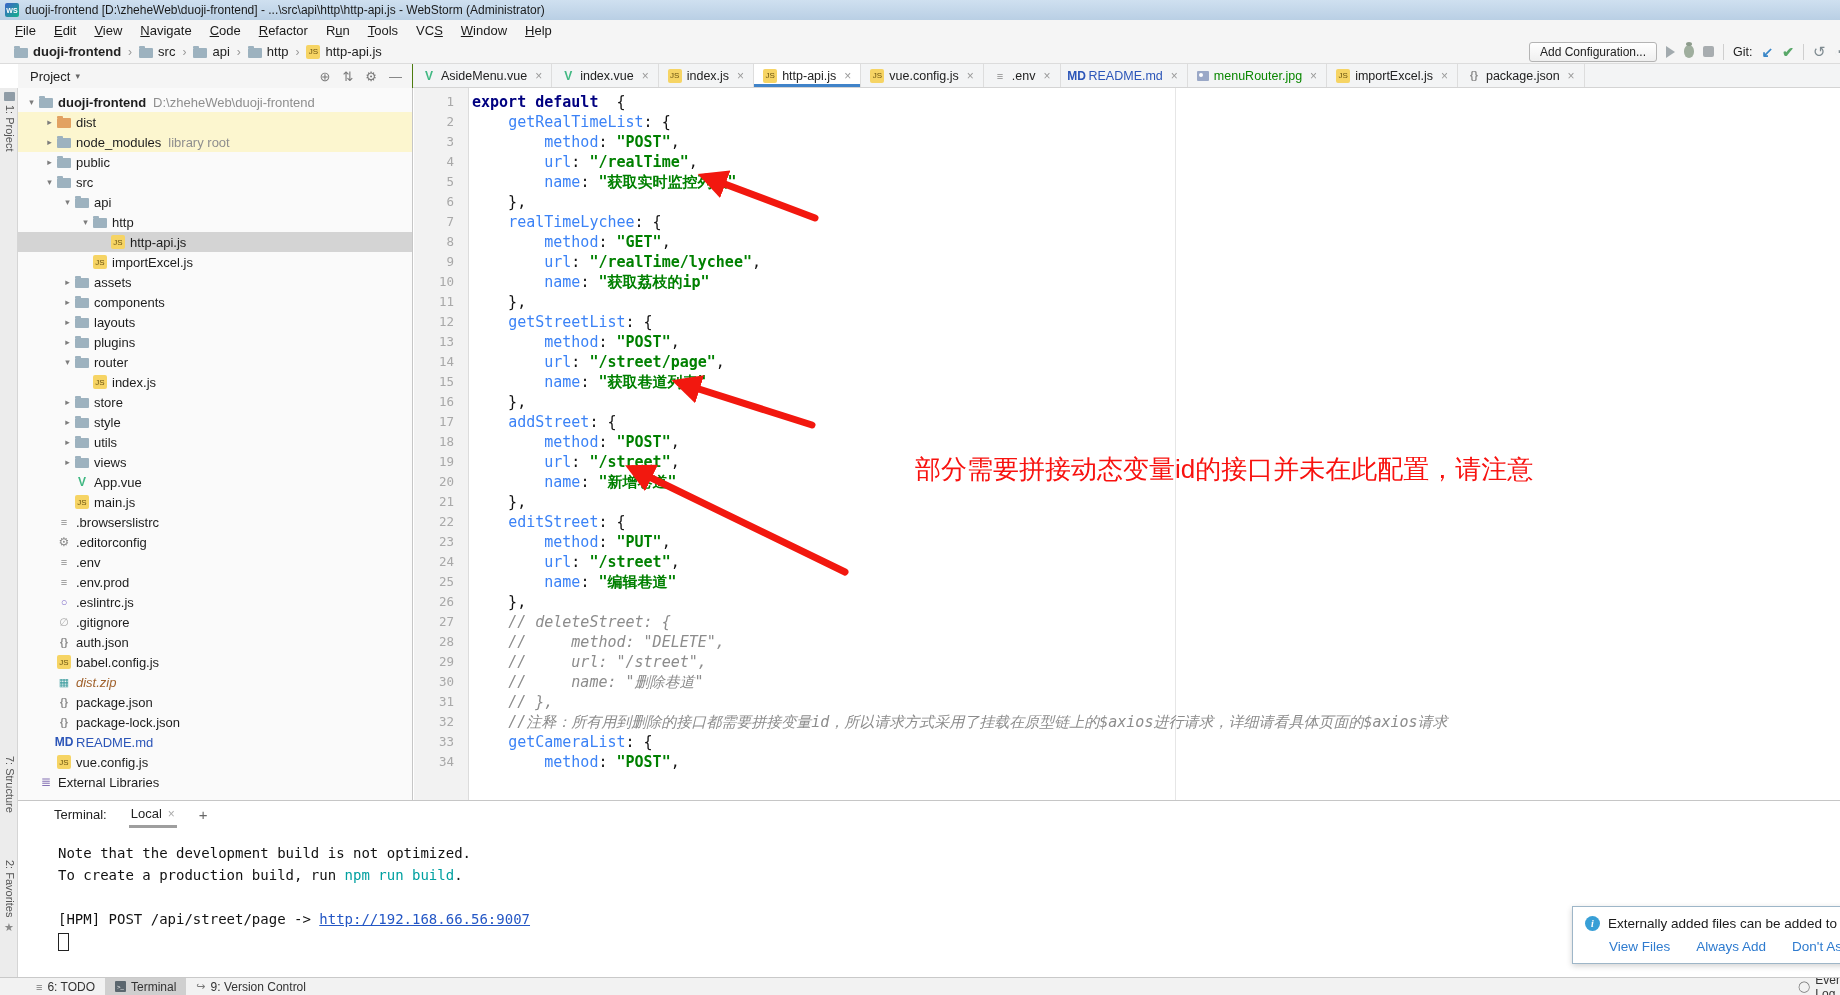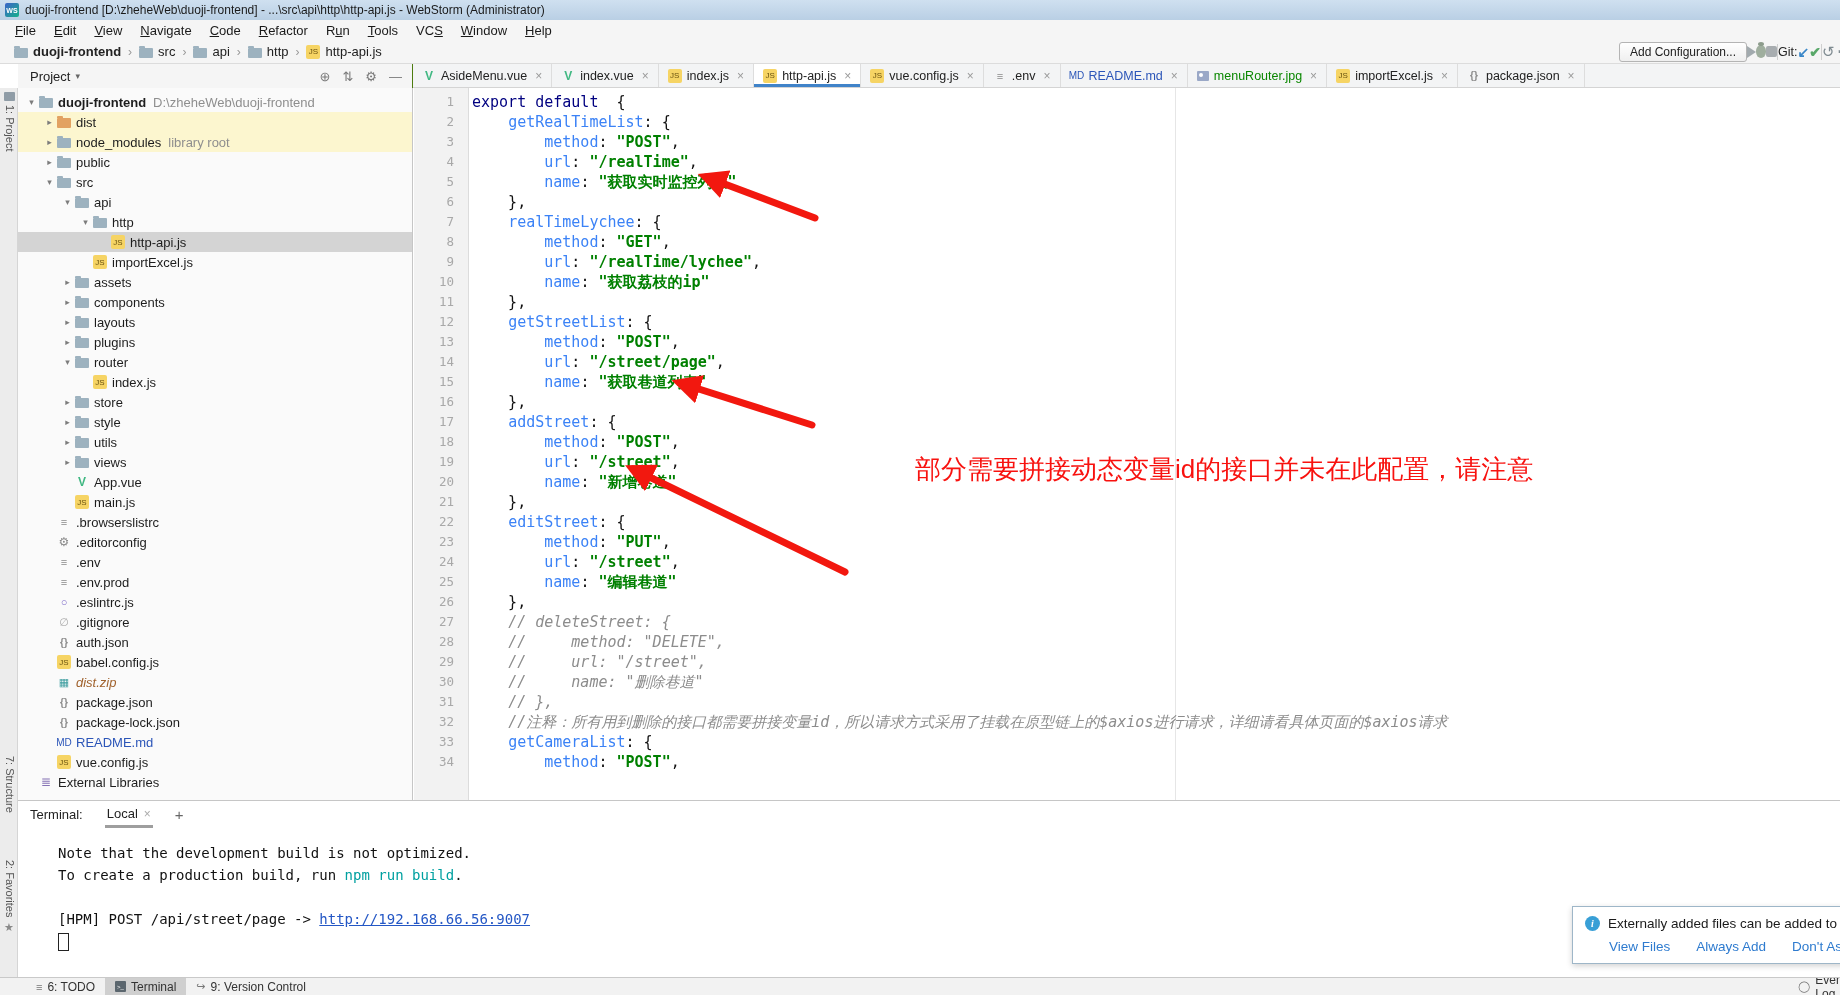--- a/index.html
+++ b/index.html
@@ -14,21 +14,21 @@
   
   #menubar{left:0;top:20px;width:1840px;height:20px;background:#f5f5f5;display:flex;align-items:center;padding-left:6px;font-size:13px;color:#1a1a1a}
   .menu-item{padding:1px 9px;cursor:default}
   .mn{text-decoration:underline}
 
   
   #toolbar{left:0;top:40px;width:1840px;height:24px;background:#f5f5f5;border-bottom:1px solid #dcdcdc;box-sizing:border-box}
   #crumbs{position:absolute;left:10px;top:0;height:23px;display:flex;align-items:center;font-size:13px;color:#222}
   .crumb{display:flex;align-items:center;gap:5px;padding:0 4px}
   .crumb-sep{color:#999;padding:0 3px;font-size:12px}
-  #tb-right{position:absolute;right:4px;top:0;height:23px;display:flex;align-items:center;}
+  #tb-right{position:absolute;right:4px;top:0;height:23px;display:flex;align-items:center;gap:9px}
   #addcfg{border:1px solid #b4b4b4;border-radius:3px;background:linear-gradient(#ffffff,#efefef);font-size:12px;padding:2px 10px;color:#222}
   .tb-sep{width:1px;height:16px;background:#cfcfcf}
   .run-tri{width:0;height:0;border-left:9px solid #a2aaae;border-top:6px solid transparent;border-bottom:6px solid transparent}
   .bug{width:10px;height:13px;background:#9fae9e;border-radius:5px/6px;position:relative}
   .bug:before{content:"";position:absolute;left:2px;top:-3px;width:6px;height:4px;border-radius:50%;background:#8d9c8c}
   .stop-sq{width:11px;height:11px;background:#a8adb0;border-radius:2px}
   .git-label{font-size:12.5px;color:#222}
   .ic-update{color:#3a87c8;font-size:14px;font-weight:bold}
   .ic-commit{color:#59a869;font-size:14px;font-weight:bold}
   .ic-history{color:#7f8b91;font-size:15px}
@@ -67,44 +67,44 @@
   .ic-folder-dist{width:14px;height:10px;background:#e2a262;border-radius:1px;position:relative;margin-top:2px}
   .ic-folder-dist:before{content:"";position:absolute;top:-2px;left:0;width:6px;height:2px;background:inherit;border-radius:1px 1px 0 0}
   .ic-js{width:14px;height:14px;border-radius:2px;background:#f6d464;color:#6b5310;font-size:8px;font-weight:normal}
   .ic-vue{color:#41b883;font-weight:bold;font-size:12px;width:14px}
   .ic-txt{color:#8a8a8a;font-size:11px;width:14px}
   .ic-gear{color:#8a8a8a;font-size:12px;width:14px}
   .ic-eslint{color:#7b68c8;font-weight:bold;font-size:11px;width:14px}
   .ic-ignored{color:#ababab;font-size:11px;width:14px}
   .ic-json{color:#8a8a8a;font-weight:bold;font-size:10px;width:14px}
   .ic-zip{color:#3f9ea0;font-size:11px;width:14px}
-  .ic-md{color:#2b55b8;font-weight:normal;font-size:10px;width:14px}
+  .ic-md{color:#2b55b8;font-weight:bold;font-size:12px;width:14px}
   .ic-img{width:12px;height:10px;background:#9aa8c7;border-radius:1px;position:relative}
   .ic-img:before{content:"";position:absolute;left:2px;top:2px;width:4px;height:4px;border-radius:50%;background:#fff}
   .ic-lib{color:#8673b5;font-size:12px;width:14px}
 
   
   #editor{left:414px;top:88px;width:1426px;height:712px;background:#fff;overflow:hidden}
   #gutter-bg{position:absolute;left:0;top:0;width:54px;height:712px;background:#f2f2f2;border-right:1px solid #dcdcdc}
   #gutter{position:absolute;left:0;top:4px;width:40px;text-align:right;font-family:"DejaVu Sans Mono",monospace;font-size:12.5px;color:#a8a8a8}
   #gutter div{height:20px;line-height:20px}
   #code{position:absolute;left:58px;top:4px;font-family:"DejaVu Sans Mono",monospace;font-size:15px;white-space:pre}
   #code .cl{height:20px;line-height:20px}
-  .tk-k{color:#000080;font-weight:normal}
+  .tk-k{color:#000080;font-weight:bold}
   .tk-p{color:#3b82f6}
   .tk-s{color:#008000;font-weight:bold}
   .tk-c{color:#8c8c8c;font-style:italic}
   .tk-d{color:#111}
   #margin-guide{position:absolute;left:761px;top:0;width:1px;height:712px;background:#e6e6e6}
   #annotation{position:absolute;font-size:26px;color:#f8120f;white-space:nowrap;font-family:"Liberation Sans",sans-serif}
   #arrows{position:absolute;left:0;top:0;pointer-events:none}
 
   
   #terminal{left:18px;top:800px;width:1822px;height:177px;background:#fff;border-top:1px solid #c6c6c6;box-sizing:border-box}
-  #term-hdr{height:27px;display:flex;align-items:center;padding-left:12px;font-size:13px;color:#222}
+  #term-hdr{height:27px;display:flex;align-items:center;padding-left:36px;font-size:13px;color:#222}
   #term-tab{margin-left:22px;padding:4px 2px;border-bottom:3px solid #9e9e9e;color:#222}
   #term-tab-close{color:#aaa;margin-left:6px;font-size:12px}
   #term-plus{margin-left:22px;color:#666;font-size:15px}
   #term-body{padding:14px 0 0 40px;font-family:"DejaVu Sans Mono",monospace;font-size:14px;color:#111}
   #term-body .tl{height:22px;line-height:22px;white-space:pre}
   .t-cy{color:#00a0a0}
   .t-lk{color:#2457c5;text-decoration:underline}
   #cursor{display:inline-block;width:9px;height:16px;border:1.5px solid #222;vertical-align:middle}
 
   

